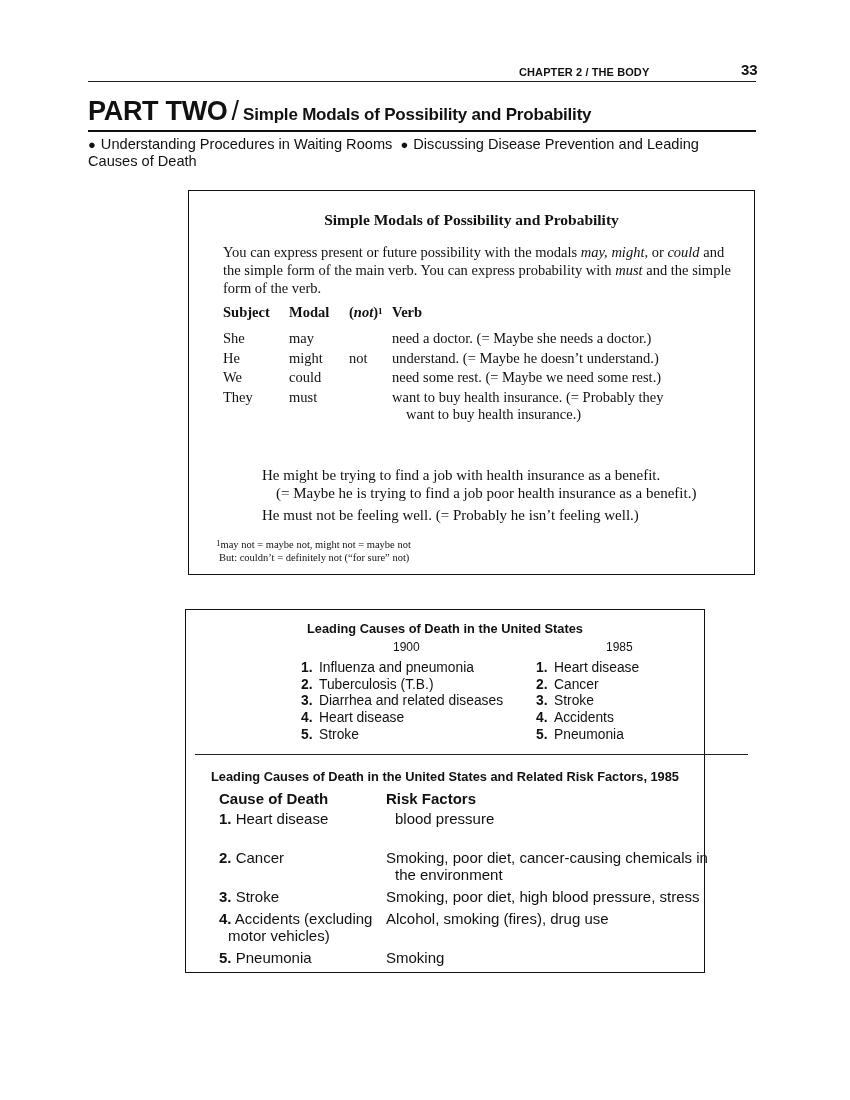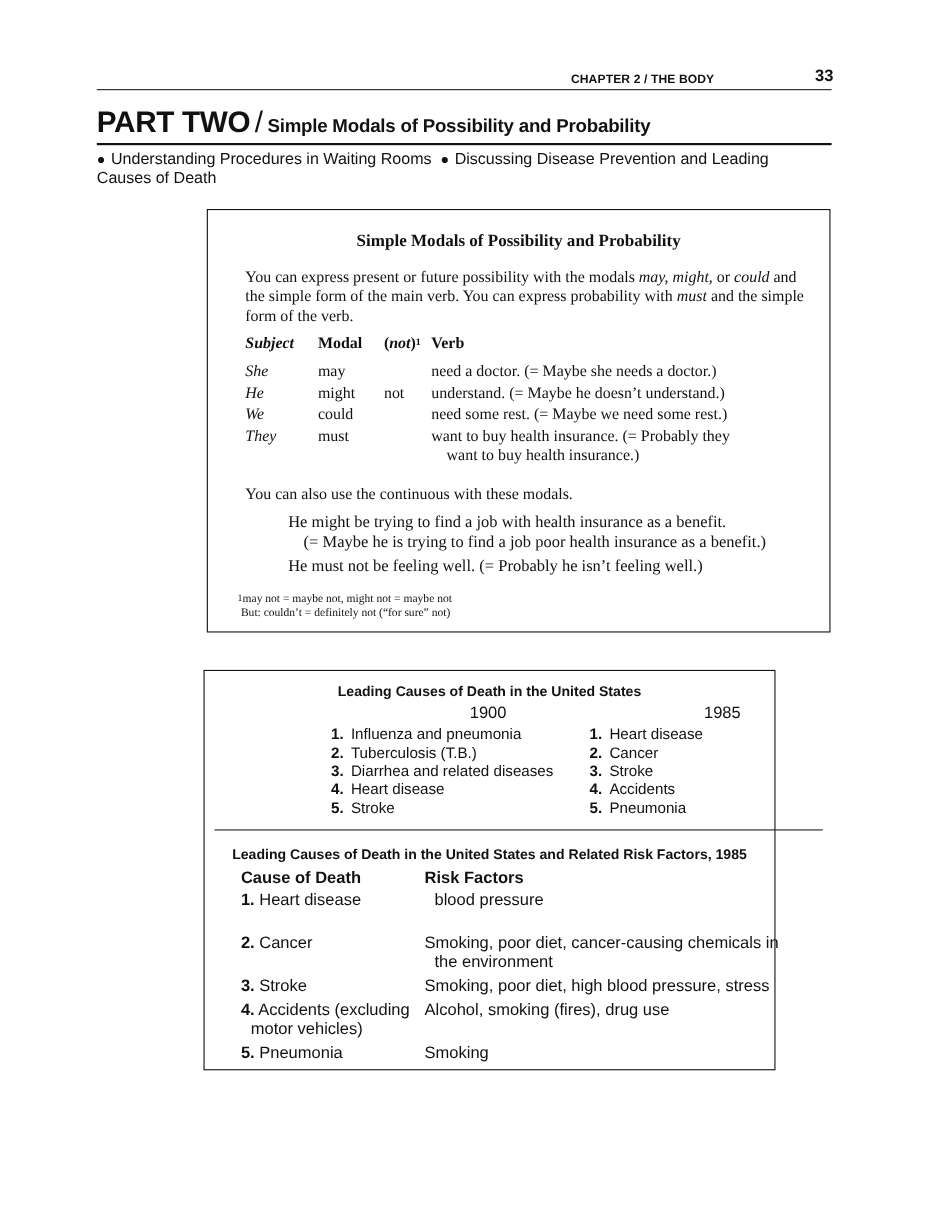--- a/index.html
+++ b/index.html
@@ -20,35 +20,35 @@
   #part-rule { position: absolute; left: 88px; top: 130px; width: 668px; height: 2px; background: #111; }
 
   #objectives { position: absolute; left: 88px; top: 136px; width: 660px; font-size: 14.6px; line-height: 17px; }
   .bullet { font-size: 13px; margin-right: 5px; }
 
   
   #modals-box { position: absolute; left: 188px; top: 190px; width: 567px; height: 385px; border: 1.5px solid #111; box-sizing: border-box; }
   #modals-title { position: absolute; left: 0; top: 20px; width: 100%; text-align: center; font-size: 15.5px; font-weight: bold; }
   #modals-intro { position: absolute; left: 34px; top: 52px; width: 510px; font-size: 14.5px; line-height: 18px; }
   .grid-row { position: absolute; left: 34px; font-size: 14.5px; line-height: 18px; white-space: nowrap; }
-  .c1 { position: absolute; left: 0; font-style: italic; }
+  .c1 { position: absolute; left: 0; }
   .c2 { position: absolute; left: 66px; }
   .c3 { position: absolute; left: 126px; }
   .c4 { position: absolute; left: 169px; }
   .hdr { font-weight: bold; }
   sup { font-size: 9px; vertical-align: top; position: relative; top: -1px; }
   #continuous-intro { position: absolute; left: 34px; top: 251px; font-size: 14.5px; }
   .ex { position: absolute; left: 73px; font-size: 15px; white-space: nowrap; }
   .ex.indent { left: 87px; }
   #footnote { position: absolute; left: 27px; top: 347px; font-size: 10.5px; line-height: 13px; }
 
   
   #causes-box { position: absolute; left: 185px; top: 609px; width: 520px; height: 364px; border: 1.5px solid #111; box-sizing: border-box; }
   #causes-title { position: absolute; left: 0; top: 11px; width: 100%; text-align: center; font-size: 12.8px; font-weight: bold; }
-  .year { position: absolute; top: 30px; font-size: 15px; margin-left: 34px; }
+  .year { position: absolute; top: 30px; font-size: 12px; }
   .rank-list { position: absolute; top: 50px; font-size: 13.8px; line-height: 16.7px; }
   .rank-list .num { font-weight: bold; display: inline-block; width: 18px; }
   #list-1900 { left: 115px; }
   #list-1985 { left: 350px; }
   #box-divider { position: absolute; left: 9px; top: 144px; width: 553px; height: 1px; background: #222; }
   #risk-title { position: absolute; left: 0; top: 159px; width: 100%; text-align: center; font-size: 12.8px; font-weight: bold; }
   #risk-table { position: absolute; left: 33px; top: 180px; width: 520px; font-size: 15px; }
   .rt-row { position: relative; }
   .rt-cause { position: absolute; left: 0; width: 165px; line-height: 17px; }
   .rt-risk { margin-left: 167px; line-height: 17px; }
@@ -107,21 +107,20 @@
   <div class="grid-row" style="top:196.5px;">
     <span class="c1">They</span>
     <span class="c2">must</span>
     <span class="c3"></span>
     <span class="c4">want to buy health insurance. (= Probably they</span>
   </div>
   <div class="grid-row" style="top:214px;">
     <span class="c4" style="left:183px;">want to buy health insurance.)</span>
   </div>
 
-  <div id="continuous-intro">You can also use the continuous with these modals.</div>
   <div class="ex" style="top:276px;">He might be trying to find a job with health insurance as a benefit.</div>
   <div class="ex indent" style="top:294px;">(= Maybe he is trying to find a job poor health insurance as a benefit.)</div>
   <div class="ex" style="top:316px;">He must not be feeling well. (= Probably he isn’t feeling well.)</div>
 
   <div id="footnote">
     <div><sup>1</sup><span>may not = maybe not, might not = maybe not</span></div>
     <div style="padding-left:3px;"><span>But: couldn’t = definitely not (“for sure” not)</span></div>
   </div>
 </div>
 

